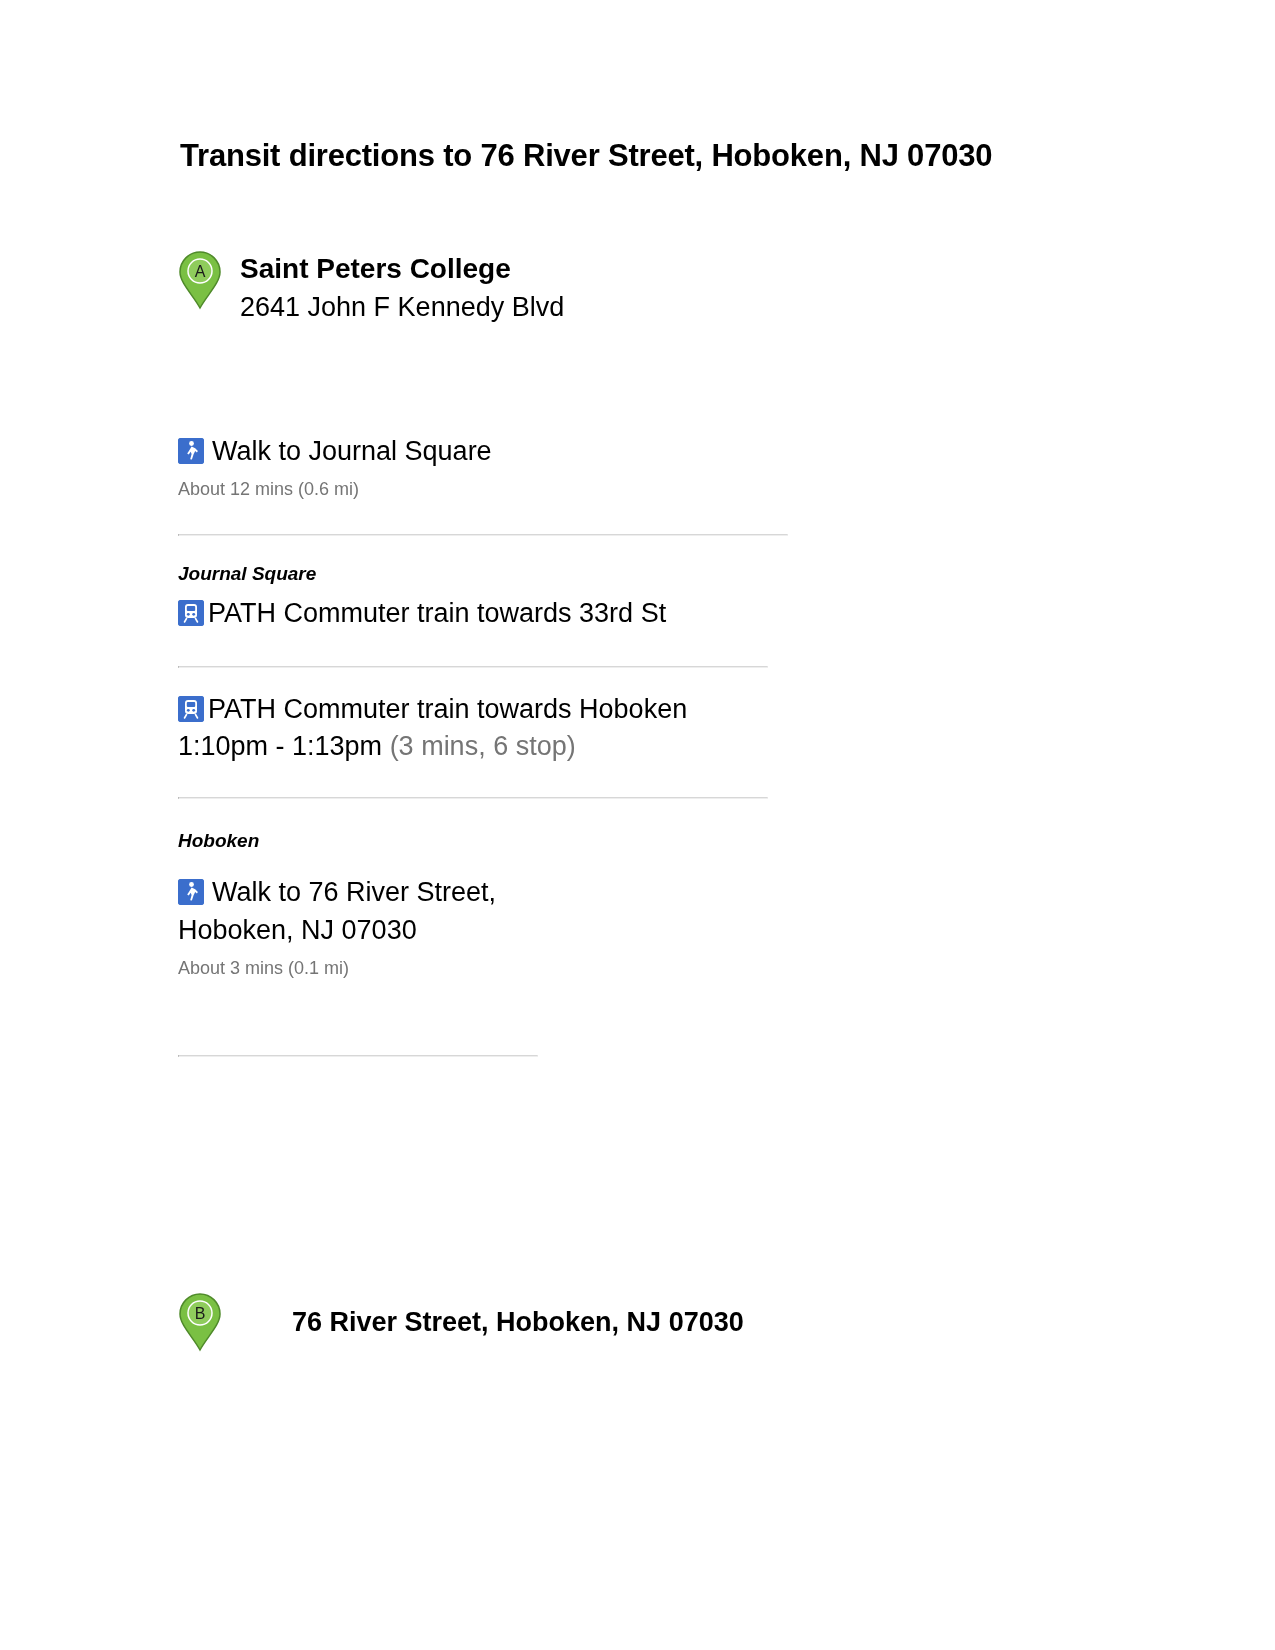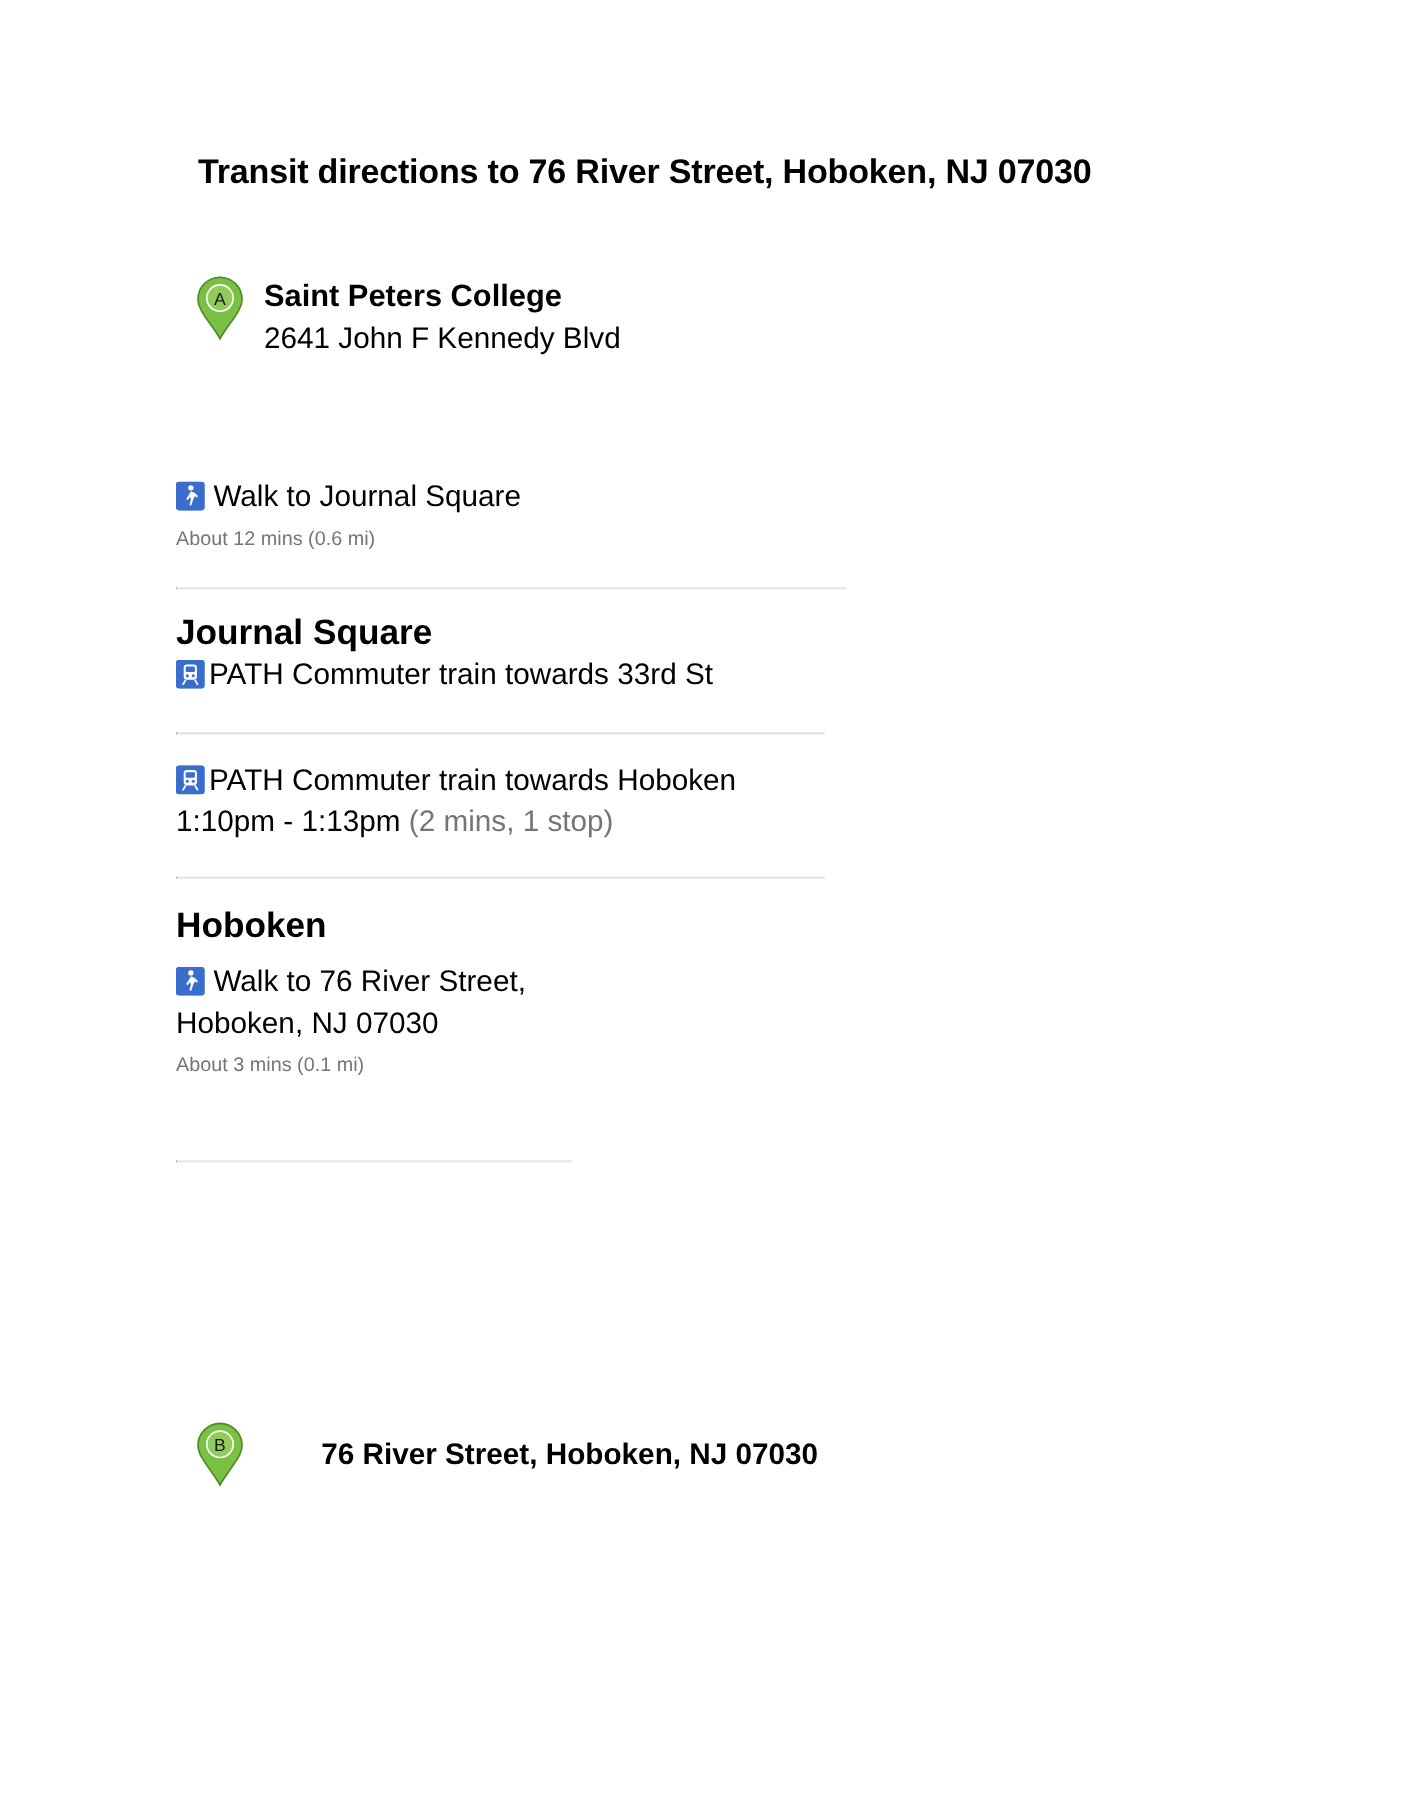--- a/index.html
+++ b/index.html
@@ -52,21 +52,21 @@
     line-height: 38px;
   }
   .origin-name {
     font-weight: bold;
     font-size: 28px;
   }
 
   
   .steps {
     position: absolute;
-    left: 160px;
+    left: 178px;
     top: 432px;
     width: 800px;
   }
   .step {
     position: relative;
     padding-bottom: 6px;
   }
   .divider {
     border-top: 1px solid #d7d7d7;
     margin: 0;
@@ -74,23 +74,24 @@
   .d1 { width: 608px; margin-top: 20px; margin-bottom: 18px; }
   .d2 { width: 588px; margin-top: 28px; margin-bottom: 22px; }
   .d3 { width: 588px; margin-top: 26px; margin-bottom: 22px; }
   .d4 { width: 358px; margin-top: 62px; margin-bottom: 22px; }
 
   .step-line {
     font-size: 27px;
     line-height: 37px;
   }
   .stop-name {
-    font-size: 32px;
+    font-size: 19px;
     font-weight: bold;
     line-height: 40px;
+    font-style: italic;
   }
   .muted {
     color: #757575;
   }
   .walk-line, .transit-line {
     font-size: 27px;
     line-height: 38px;
   }
   .sub {
     font-size: 18px;
@@ -190,21 +191,21 @@
             <rect x="7" y="4" width="12" height="14" rx="3" fill="#ffffff"></rect>
             <rect x="8.8" y="6" width="8.4" height="5" rx="1" fill="#3b6ecc"></rect>
             <circle cx="10.3" cy="14.3" r="1.4" fill="#3b6ecc"></circle>
             <circle cx="15.7" cy="14.3" r="1.4" fill="#3b6ecc"></circle>
             <path d="M8.5 18.5 L6.5 22 M17.5 18.5 L19.5 22" stroke="#ffffff" stroke-width="1.6" stroke-linecap="round"></path>
           </svg>
         </span><span>PATH Commuter train towards Hoboken</span>
       </div>
       <div class="step-line">
         <span>1:10pm - 1:13pm</span>
-        <span class="muted">(2 mins, 1 stop)</span>
+        <span class="muted">(3 mins, 6 stop)</span>
       </div>
     </div>
 
     <hr class="divider d3">
 
     <div class="step">
       <div class="stop-name">Hoboken</div>
       <div class="walk-line" style="max-width:330px; margin-top:12px;">
         <span class="icon-badge icon-walk">
           <svg width="26" height="26" viewBox="0 0 26 26">

